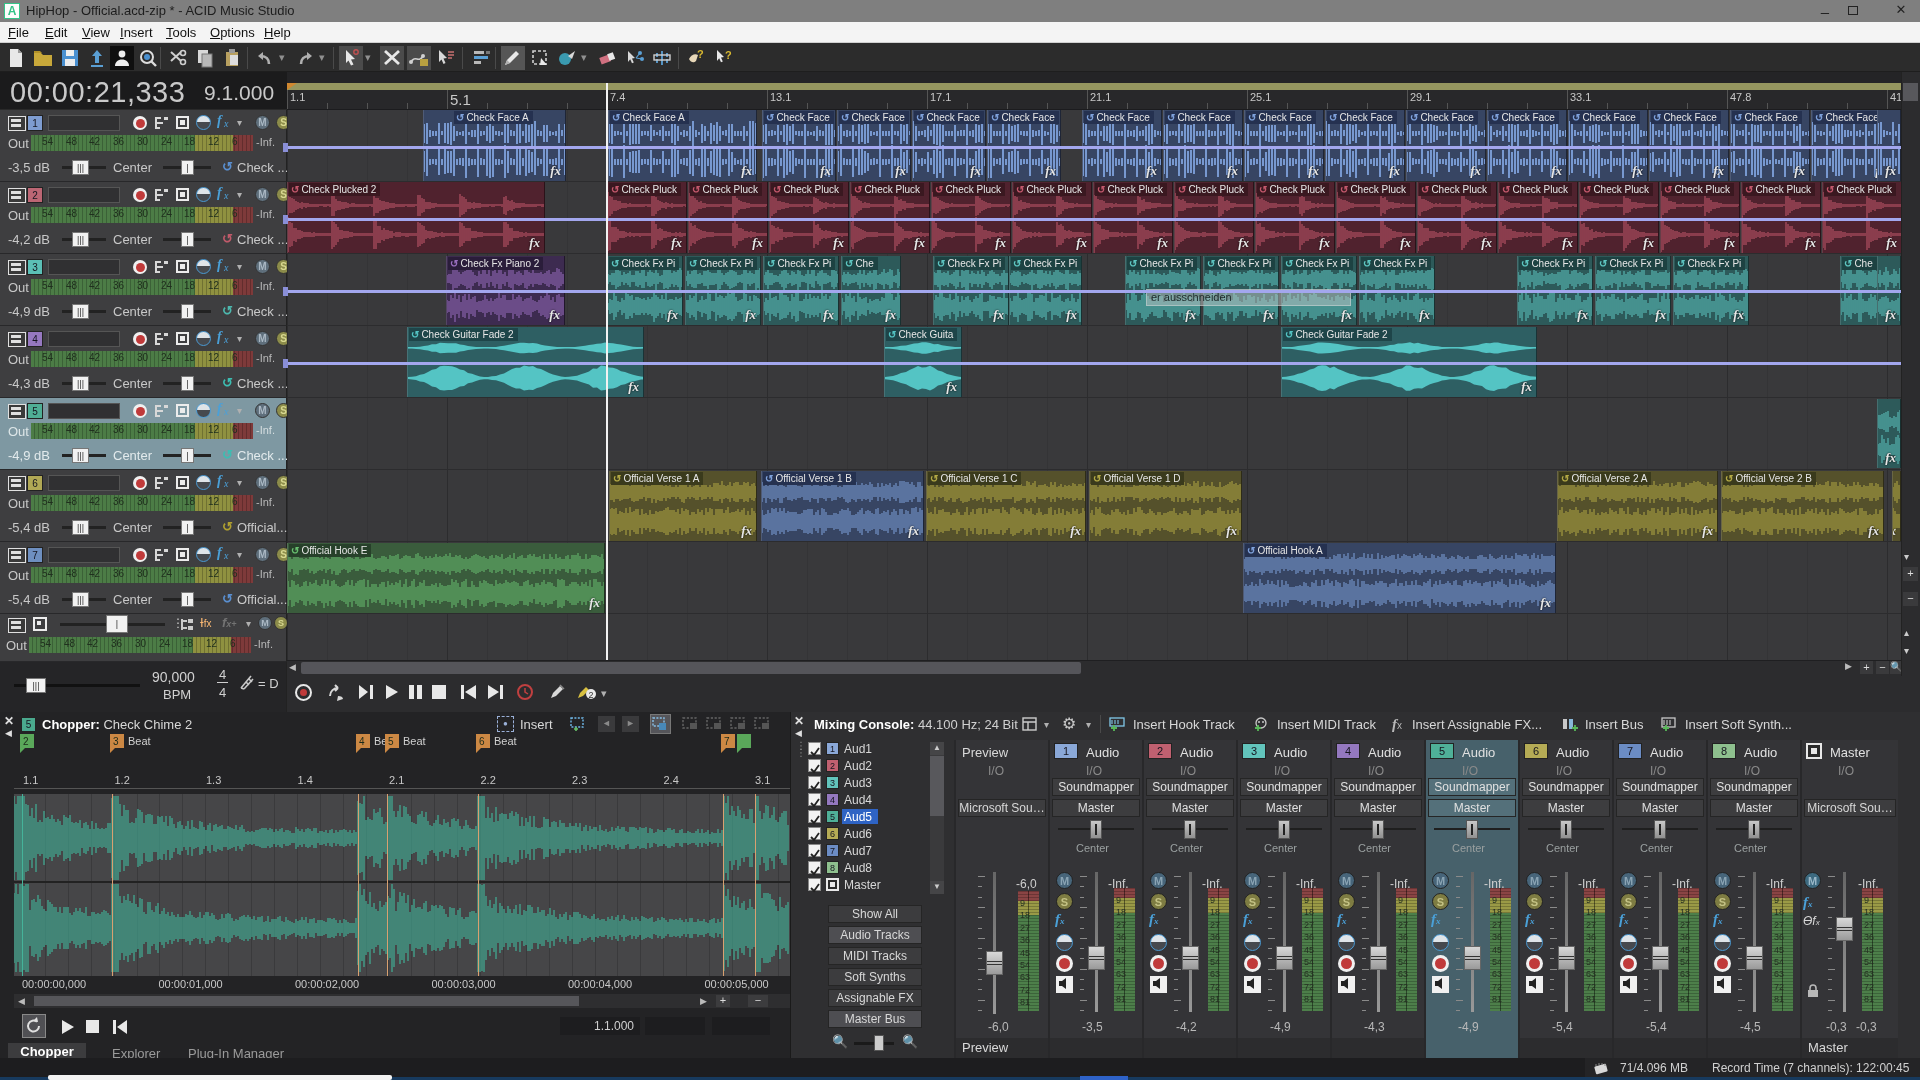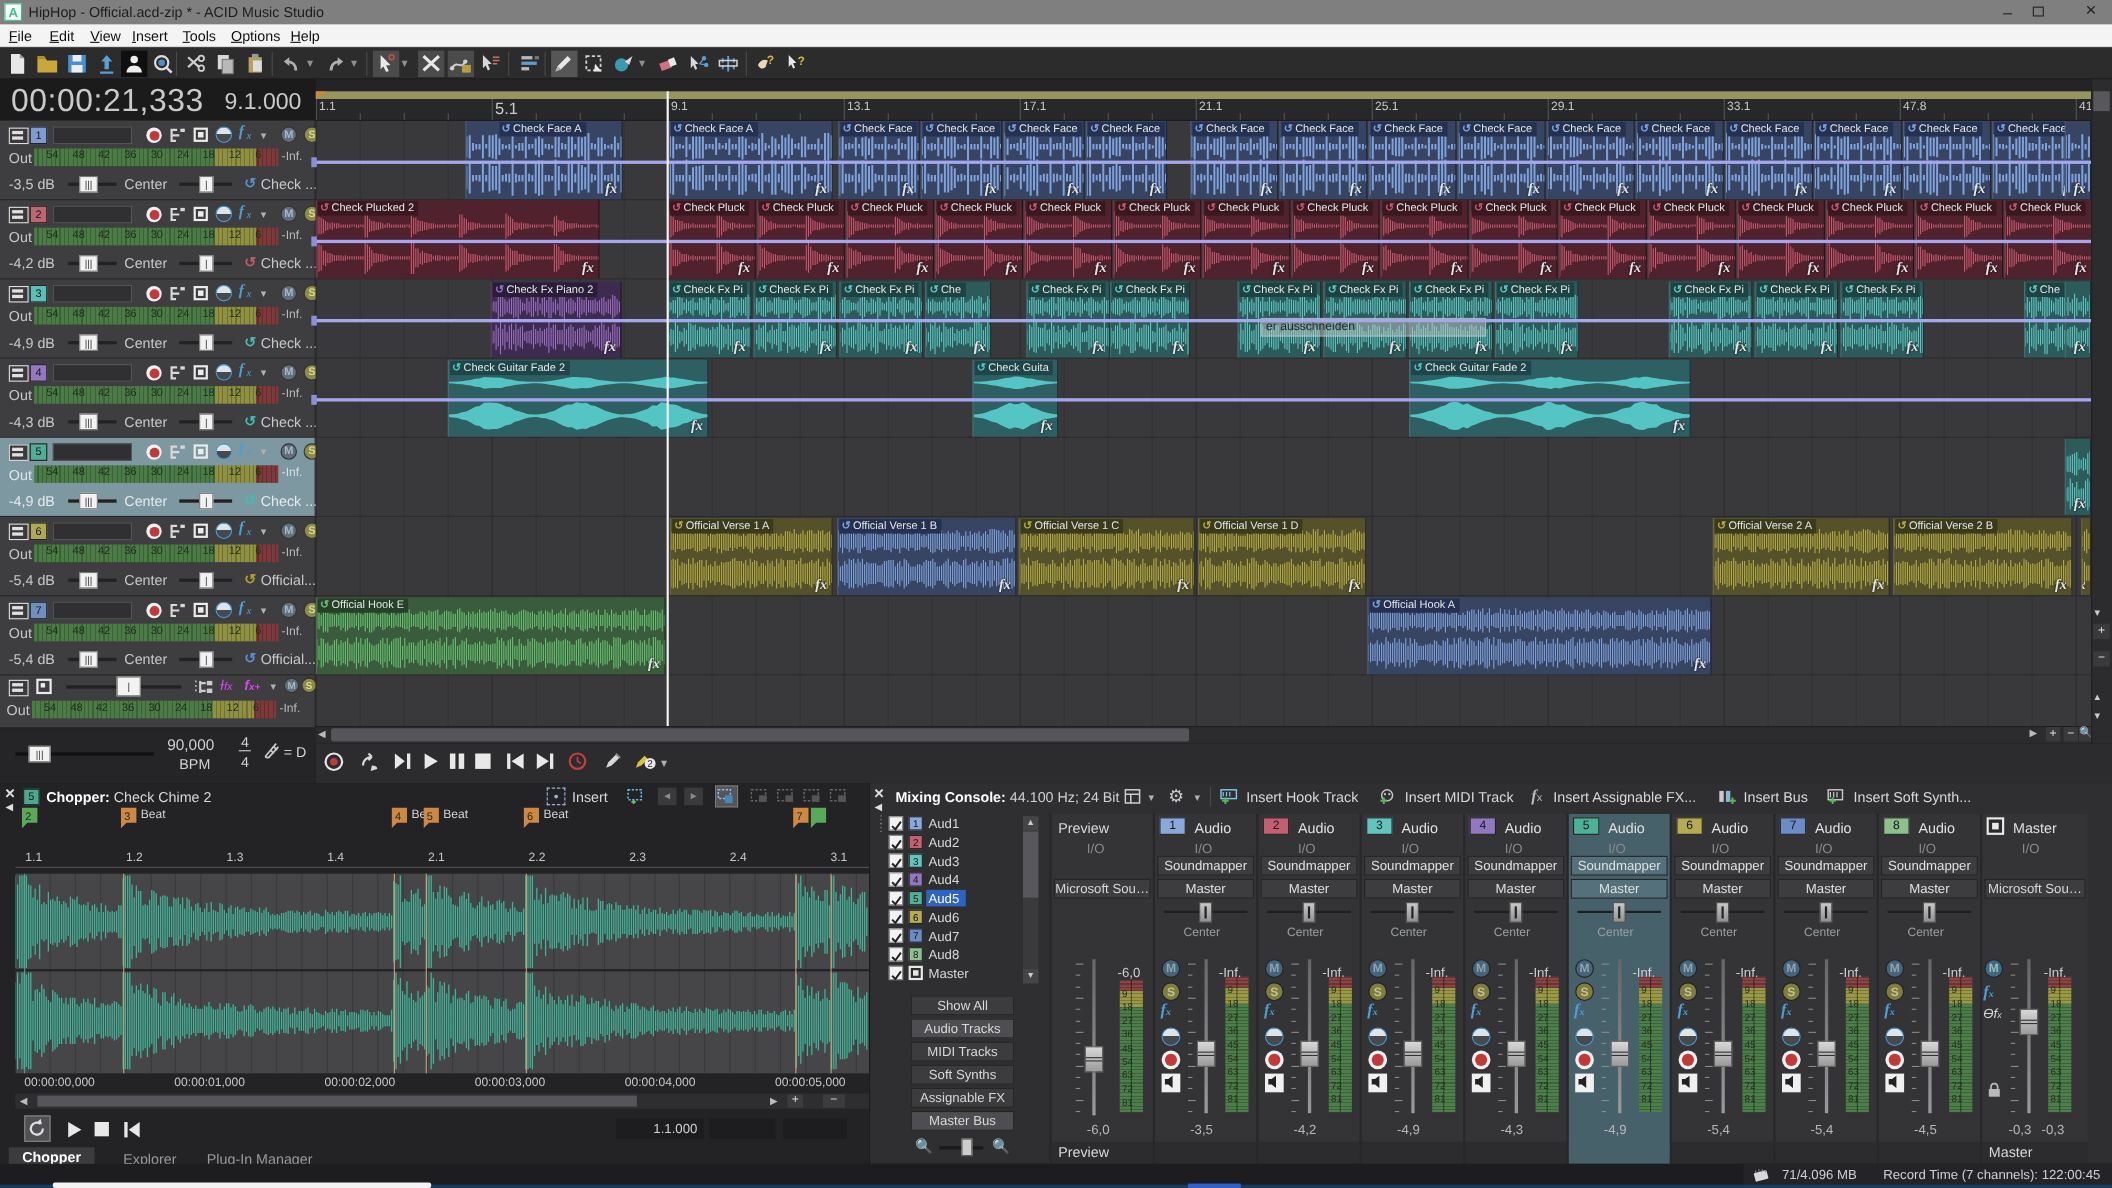--- a/index.html
+++ b/index.html
@@ -560,22 +560,22 @@
 <div class="abs" style="left:60px;top:623px;width:105px;height:3px;background:#222;"></div>
 <div class="abs" style="left:106px;top:615px;width:22px;height:18px;background:#f2f2f2;border:1px solid #777;">
     <div style="font-size:9px;text-align:center;line-height:16px;color:#333">|</div>
   </div>
 <div class="abs" style="left:172px;top:616px;color:#cccccc;font-size:12px">⋮</div>
 <svg class="abs" style="left:180px;top:617px" width="16" height="15">
     <path d="M2 2v11M2 4h5M2 11h5" stroke="#ccc" stroke-width="2"></path>
     <rect x="8" y="2" width="5" height="4" fill="#ccc"></rect>
     <rect x="8" y="9" width="5" height="4" fill="#ccc"></rect>
   </svg>
-<div class="abs" style="left:200px;top:615px;color:#d946ef;font-size:13px;font-style:italic">Ɨ<span style="font-size:10px">fx</span></div>
-<div class="abs" style="left:222px;top:615px;color:#d946ef;font-size:13px;font-style:italic;font-weight:bold">f<span style="font-size:9px">x+</span></div>
+<div class="abs" style="left:200px;top:615px;color:#fdba74;font-size:13px;">Ɨ<span style="font-size:10px">fx</span></div>
+<div class="abs" style="left:222px;top:615px;color:#737373;font-size:13px;font-style:italic;font-weight:bold">f<span style="font-size:9px">x+</span></div>
 <div class="abs" style="left:246px;top:618px;color:#b0b0b0;font-size:10px">▾</div>
 <div class="abs" style="left:258px;top:616px;width:14px;height:14px;border-radius:50%;background:#5f6f7c;border:1px solid #333;">
     <div style="color:#aab8c4;font-size:9px;text-align:center;line-height:13px;font-weight:bold">M</div>
   </div>
 <div class="abs" style="left:274px;top:616px;width:14px;height:14px;border-radius:50%;background:#8c8c4a;border:1px solid #333;">
     <div style="color:#d8d890;font-size:9px;text-align:center;line-height:13px;font-weight:bold">S</div>
   </div>
 <div class="abs" style="left:6px;top:638px;font-size:13px;color:#c8c8c8;">Out</div>
 <div class="abs" style="left:29px;top:637px;width:222px;height:16px;">
     <div class="meterH abs" style="left:0;top:0;width:222px">
@@ -616,21 +616,21 @@
     <div class="abs" style="left:3px;top:1px;font-size:11px;color:#c8c8c8">1.1</div>
     <div class="abs" style="left:40px;top:13px;width:1px;height:7px;background:#555"></div>
     <div class="abs" style="left:80px;top:13px;width:1px;height:7px;background:#555"></div>
     <div class="abs" style="left:120px;top:13px;width:1px;height:7px;background:#555"></div>
     <div class="abs" style="left:160px;top:0;width:1px;height:20px;background:#555"></div>
     <div class="abs" style="left:163px;top:1px;font-size:15px;color:#c8c8c8">5.1</div>
     <div class="abs" style="left:200px;top:13px;width:1px;height:7px;background:#555"></div>
     <div class="abs" style="left:240px;top:13px;width:1px;height:7px;background:#555"></div>
     <div class="abs" style="left:280px;top:13px;width:1px;height:7px;background:#555"></div>
     <div class="abs" style="left:320px;top:0;width:1px;height:20px;background:#555"></div>
-    <div class="abs" style="left:323px;top:1px;font-size:11px;color:#c8c8c8">9.1</div>
+    <div class="abs" style="left:323px;top:1px;font-size:11px;color:#c8c8c8">7.4</div>
     <div class="abs" style="left:360px;top:13px;width:1px;height:7px;background:#555"></div>
     <div class="abs" style="left:400px;top:13px;width:1px;height:7px;background:#555"></div>
     <div class="abs" style="left:440px;top:13px;width:1px;height:7px;background:#555"></div>
     <div class="abs" style="left:480px;top:0;width:1px;height:20px;background:#555"></div>
     <div class="abs" style="left:483px;top:1px;font-size:11px;color:#c8c8c8">13.1</div>
     <div class="abs" style="left:520px;top:13px;width:1px;height:7px;background:#555"></div>
     <div class="abs" style="left:560px;top:13px;width:1px;height:7px;background:#555"></div>
     <div class="abs" style="left:600px;top:13px;width:1px;height:7px;background:#555"></div>
     <div class="abs" style="left:640px;top:0;width:1px;height:20px;background:#555"></div>
     <div class="abs" style="left:643px;top:1px;font-size:11px;color:#c8c8c8">17.1</div>

